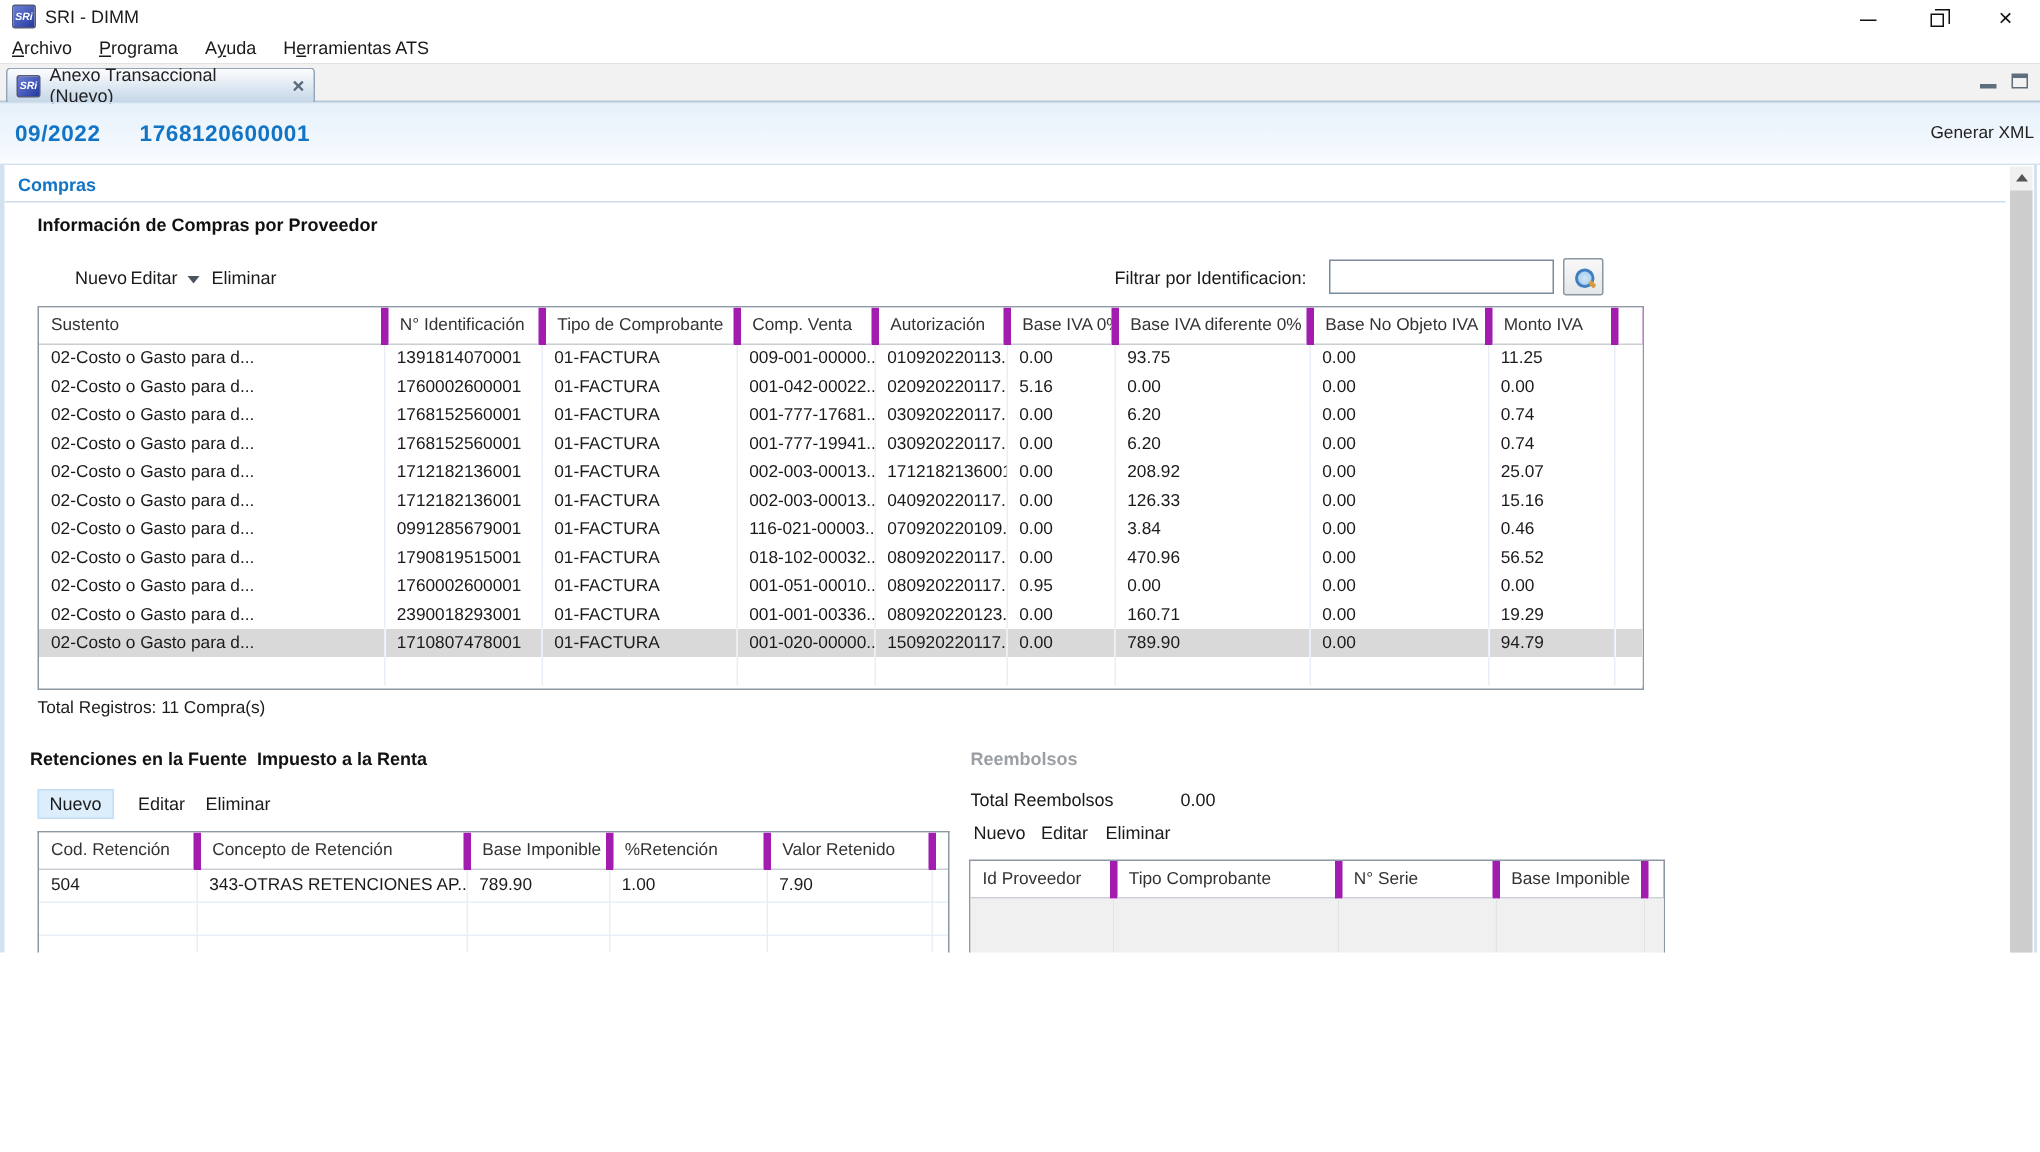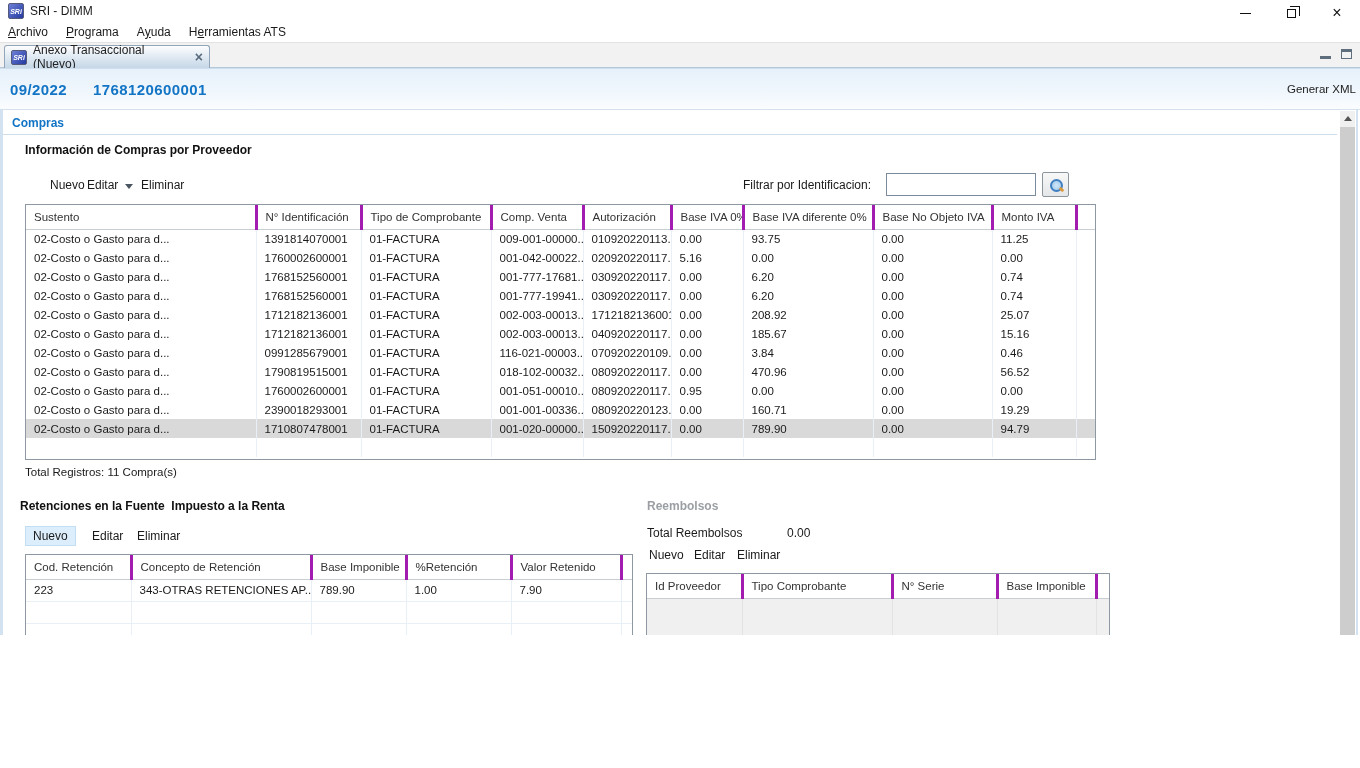--- a/index.html
+++ b/index.html
@@ -60,21 +60,21 @@
   .filter-label{position:absolute;top:5px;left:718px;font-size:12px}
   .filter-input{position:absolute;left:861px;top:0;width:150px;height:23px;border:1px solid #7b8b9b;background:#fff;font-size:12px;padding:0 4px;font-family:"Liberation Sans",sans-serif}
   .search-btn{position:absolute;left:1017px;top:-1px;width:27px;height:25px;background:linear-gradient(180deg,#f8f8f8,#e4e6e8);border:1px solid #8b959e;border-radius:2px;display:flex;align-items:center;justify-content:center}
   .mag{position:relative;width:12px;height:12px}
   .mag:before{content:"";position:absolute;left:0;top:0;width:9px;height:9px;border:2px solid #3f7fc1;border-radius:50%;background:radial-gradient(circle,#cfe6f8,#9cc7ea)}
   .mag:after{content:"";position:absolute;left:9px;top:9px;width:5px;height:3px;background:#d99a3d;transform:rotate(45deg);border-radius:1px}
 
   
   .grid-wrap{position:absolute;background:#fff;border:1px solid #8d98a3;overflow:hidden}
   table.grid{border-collapse:collapse;table-layout:fixed;background:#fff;font-size:11.5px;width:100%}
-  .grid th{font-weight:normal;text-align:left;padding:0 6px 0 8px;height:24px;border-right:3px solid #a21caf;border-bottom:1px solid #c9ced3;white-space:nowrap;overflow:hidden;color:#333}
+  .grid th{font-weight:normal;text-align:left;padding:0 6px 0 8px;height:24px;border-right:5px solid #a21caf;border-bottom:1px solid #c9ced3;white-space:nowrap;overflow:hidden;color:#333}
   .grid td{padding:0 6px 0 8px;height:19px;border-right:1px solid #e9eff6;white-space:nowrap;overflow:hidden}
   .grid tr.selected td{background:#d9d9d9}
   .wrap-main{left:25px;top:204px;width:1071px;height:256px}
   .wrap-ret{left:25px;top:554px;width:608px;height:124px;border-bottom:none}
   .wrap-ret td{height:22px;border-bottom:1px solid #e9eff6}
   .wrap-reemb{left:646px;top:573px;width:464px;height:103px}
   .wrap-reemb td{height:26px;background:#f0f0f0;border-right:1px solid #e3e3e3}
   .total-label{left:25px;top:466px;font-size:11.5px}
 
   
@@ -314,21 +314,21 @@
             <td>25.07</td>
             <td></td>
           </tr>
           <tr>
             <td>02-Costo o Gasto para d...</td>
             <td>1712182136001</td>
             <td>01-FACTURA</td>
             <td>002-003-00013...</td>
             <td>040920220117...</td>
             <td>0.00</td>
-            <td>185.67</td>
+            <td>126.33</td>
             <td>0.00</td>
             <td>15.16</td>
             <td></td>
           </tr>
           <tr>
             <td>02-Costo o Gasto para d...</td>
             <td>0991285679001</td>
             <td>01-FACTURA</td>
             <td>116-021-00003...</td>
             <td>070920220109...</td>
@@ -424,21 +424,21 @@
             <th>Cod. Retención</th>
             <th>Concepto de Retención</th>
             <th>Base Imponible</th>
             <th>%Retención</th>
             <th>Valor Retenido</th>
             <th></th>
           </tr>
         </thead>
         <tbody>
           <tr>
-            <td>223</td>
+            <td>504</td>
             <td>343-OTRAS RETENCIONES AP...</td>
             <td>789.90</td>
             <td>1.00</td>
             <td>7.90</td>
             <td></td>
           </tr>
           <tr>
             <td></td>
             <td></td>
             <td></td>

